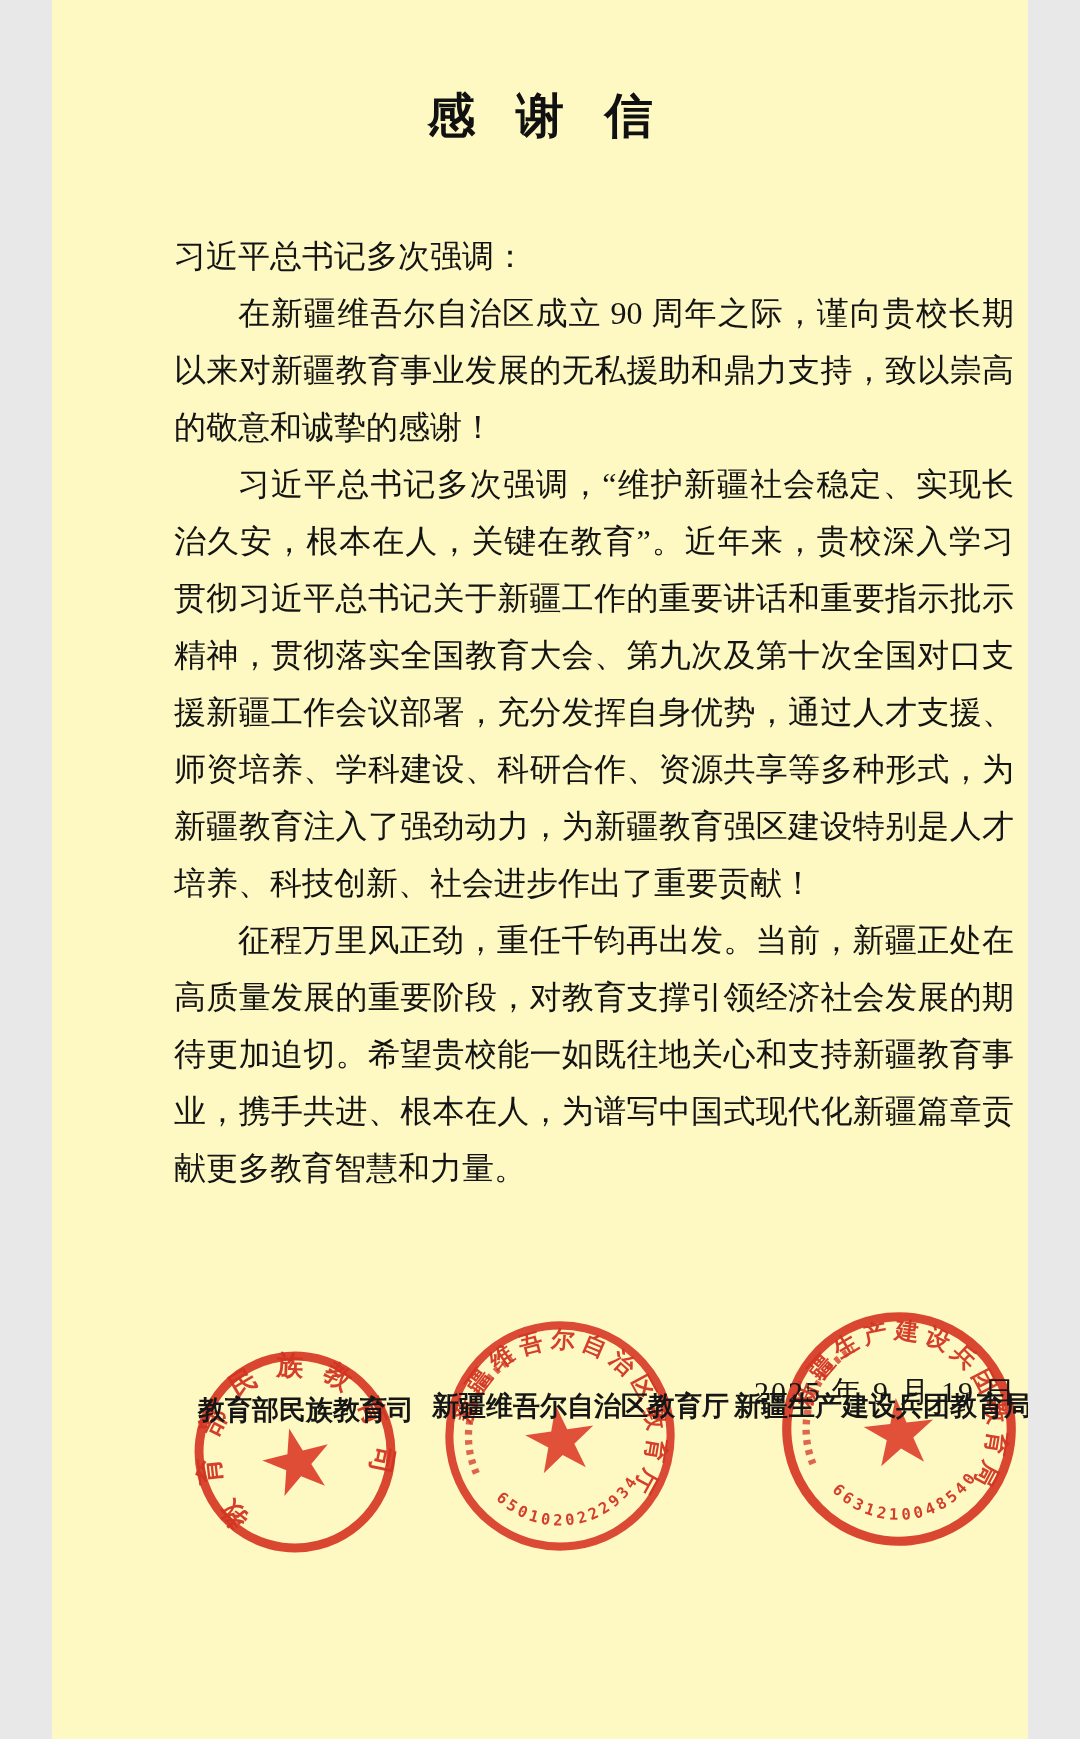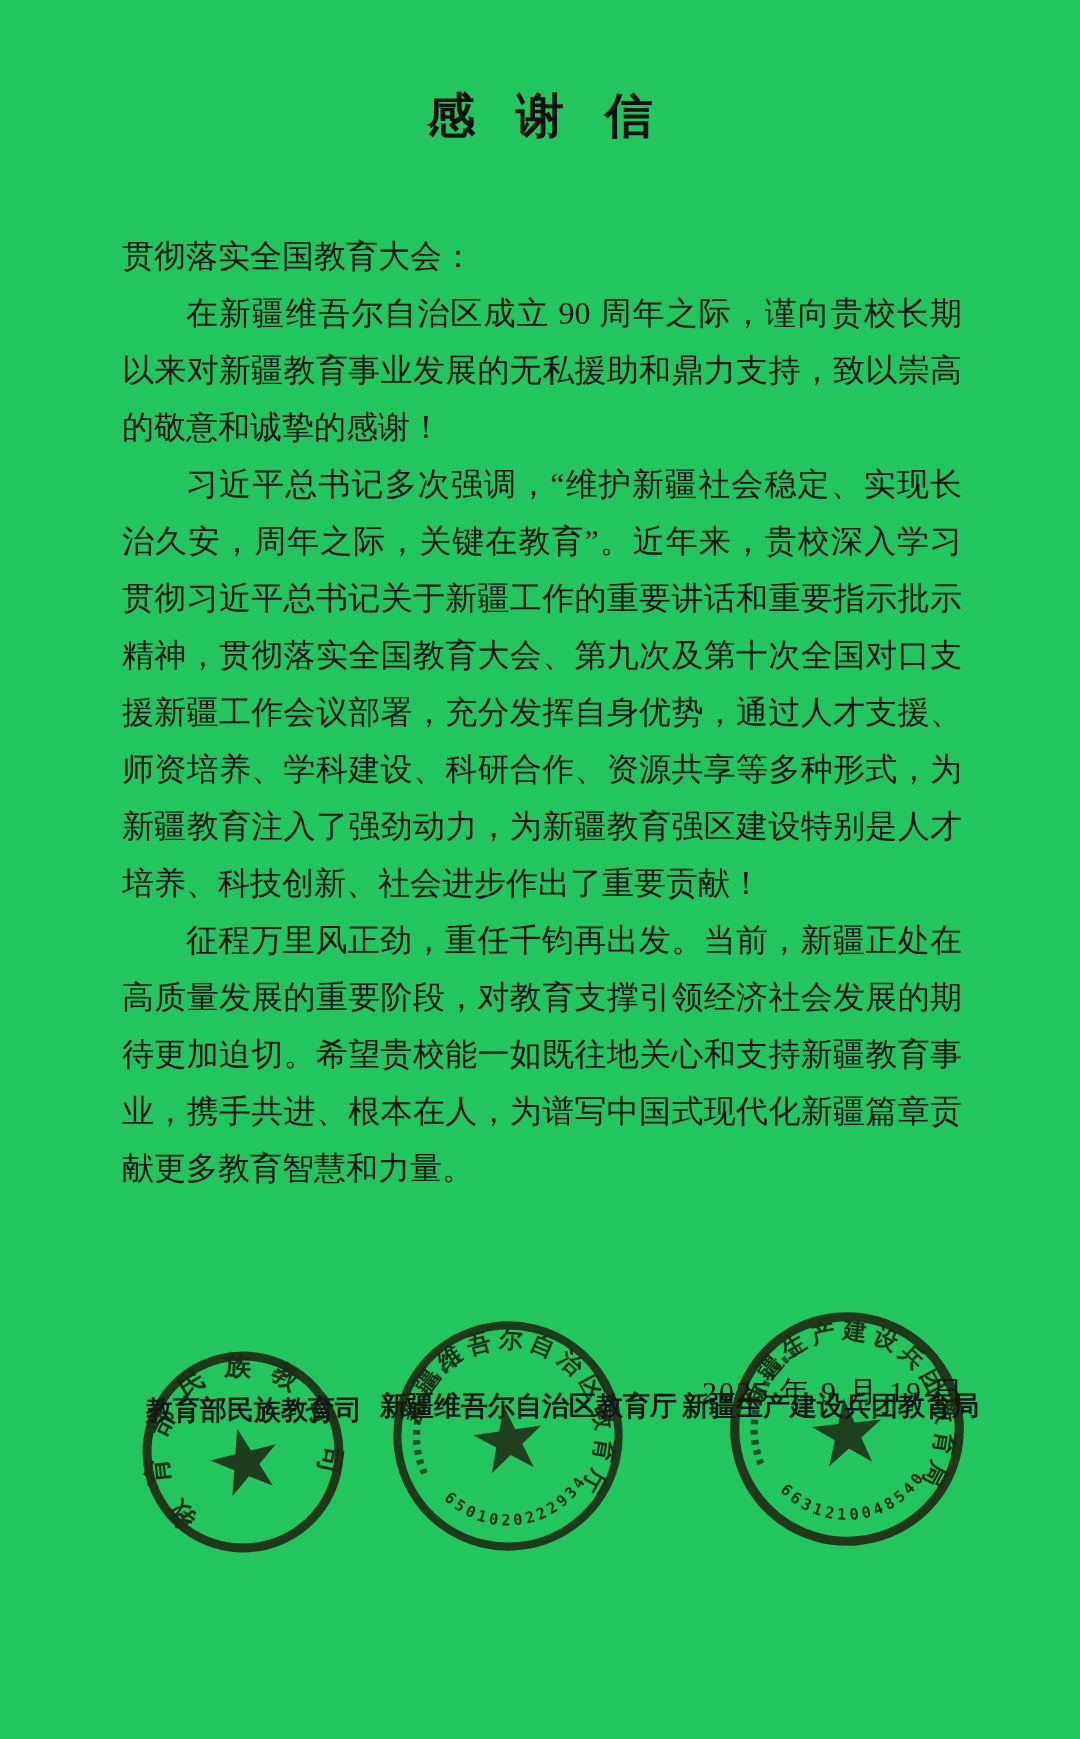--- a/index.html
+++ b/index.html
@@ -1,20 +1,20 @@
 <!DOCTYPE html>
 <html><head>
 <meta charset="utf-8">
 <style>
   html,body{margin:0;padding:0;background:#e8e8e8;}
   .page{
     position:relative;
-    width:1080px;height:1739px;
+    width:976px;height:1739px;
     margin:0 auto;
-    background:#22c55e;
+    background:#fef9c3;
     overflow:hidden;
     font-family:"Liberation Serif","DejaVu Serif",serif;
     color:#141414;
   }
   .title{
     position:absolute;
     top:84px;left:0;right:0;
     margin:0;
     text-align:center;
     font-size:48px;
@@ -68,23 +68,23 @@
   .seal-3{left:709px;top:1291px;width:276px;height:276px;transform:rotate(-6deg);}
 </style>
 </head>
 <body>
 
 <div class="page">
 
   <h1 class="title">感 谢 信</h1>
 
   <div class="body-text">
-    <p class="salutation">贯彻落实全国教育大会：</p>
+    <p class="salutation">习近平总书记多次强调：</p>
     <p class="para">在新疆维吾尔自治区成立 90 周年之际，谨向贵校长期以来对新疆教育事业发展的无私援助和鼎力支持，致以崇高的敬意和诚挚的感谢！</p>
-    <p class="para">习近平总书记多次强调，“维护新疆社会稳定、实现长治久安，周年之际，关键在教育”。近年来，贵校深入学习贯彻习近平总书记关于新疆工作的重要讲话和重要指示批示精神，贯彻落实全国教育大会、第九次及第十次全国对口支援新疆工作会议部署，充分发挥自身优势，通过人才支援、师资培养、学科建设、科研合作、资源共享等多种形式，为新疆教育注入了强劲动力，为新疆教育强区建设特别是人才培养、科技创新、社会进步作出了重要贡献！</p>
+    <p class="para">习近平总书记多次强调，“维护新疆社会稳定、实现长治久安，根本在人，关键在教育”。近年来，贵校深入学习贯彻习近平总书记关于新疆工作的重要讲话和重要指示批示精神，贯彻落实全国教育大会、第九次及第十次全国对口支援新疆工作会议部署，充分发挥自身优势，通过人才支援、师资培养、学科建设、科研合作、资源共享等多种形式，为新疆教育注入了强劲动力，为新疆教育强区建设特别是人才培养、科技创新、社会进步作出了重要贡献！</p>
     <p class="para">征程万里风正劲，重任千钧再出发。当前，新疆正处在高质量发展的重要阶段，对教育支撑引领经济社会发展的期待更加迫切。希望贵校能一如既往地关心和支持新疆教育事业，携手共进、根本在人，为谱写中国式现代化新疆篇章贡献更多教育智慧和力量。</p>
   </div>
 
   <div class="sig sig-1">教育部民族教育司</div>
   <div class="sig sig-2">新疆维吾尔自治区教育厅</div>
   <div class="sig sig-3">新疆生产建设兵团教育局</div>
 
   <div class="date-line">2025 年 9 月 19 日</div>
 
   <div class="seal seal-1">

